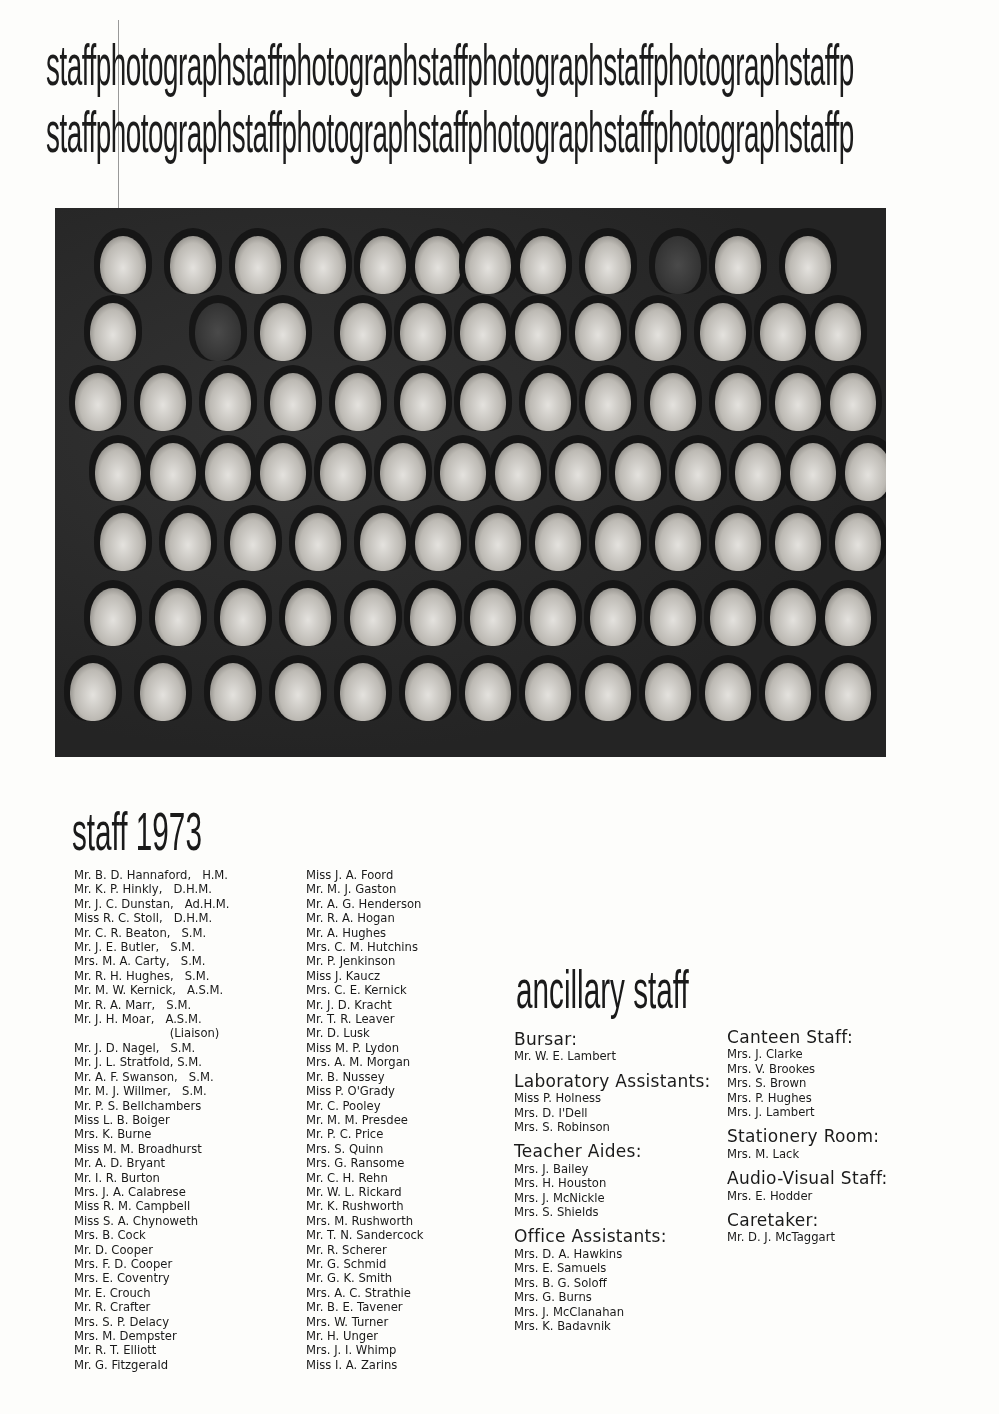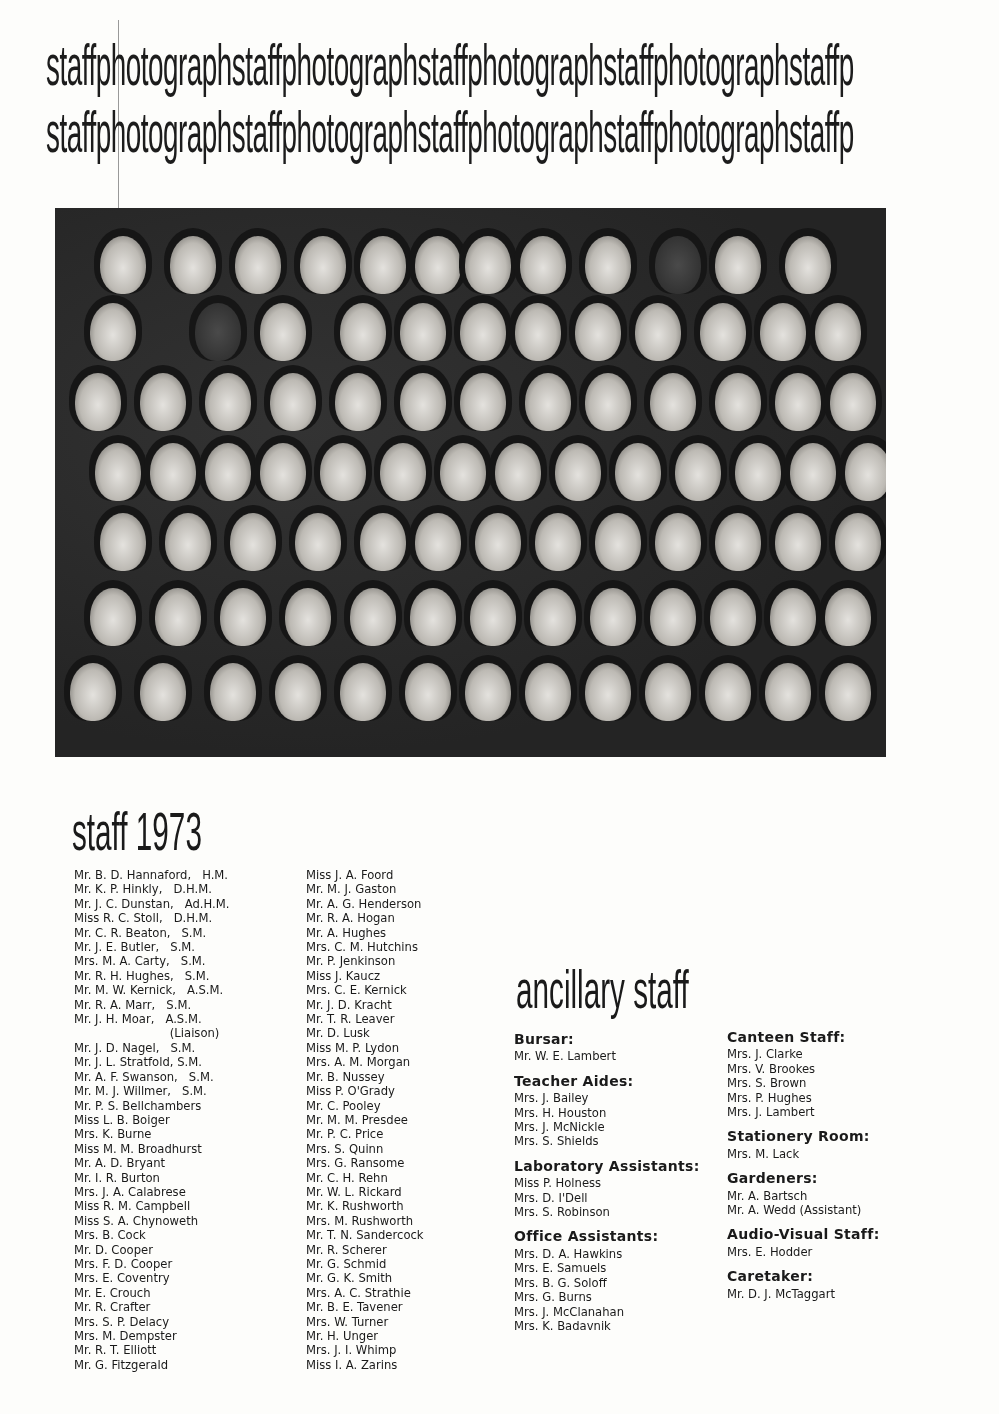--- a/index.html
+++ b/index.html
@@ -32,21 +32,21 @@
     color:#1a1a1a; transform-origin:left top; white-space:nowrap;
   }
   #staff-title { left:72px; top:800px; font-size:54px; transform:scaleX(0.55); }
   #anc-title { left:516px; top:958px; font-size:54px; transform:scaleX(0.55); }
   .col { position:absolute; font-size:11.6px; line-height:14.4px; white-space:pre; }
   #col1 { left:74px; top:868px; }
   #col2 { left:306px; top:868px; }
   .anc-col { position:absolute; font-size:11.6px; line-height:14.4px; }
   #anc-left { left:514px; top:1032px; }
   #anc-right { left:727px; top:1030px; }
-  .grp-h { font-weight:bold; font-size:14px; letter-spacing:0.3px; margin-bottom:3px; }
+  .grp-h { font-weight:normal; font-size:17px; letter-spacing:0.3px; margin-bottom:3px; }
   .grp { margin-bottom:10px; }
   .row { white-space:pre; }
 </style>
 </head>
 <body>
 
 <div class="fold-line"></div>
 <div class="banner-line" id="banner1">staffphotographstaffphotographstaffphotographstaffphotographstaffp</div>
 <div class="banner-line" id="banner2">staffphotographstaffphotographstaffphotographstaffphotographstaffp</div>
 
@@ -237,31 +237,31 @@
 <div class="col" id="col1"><div class="row">Mr. B. D. Hannaford,   H.M.</div><div class="row">Mr. K. P. Hinkly,   D.H.M.</div><div class="row">Mr. J. C. Dunstan,   Ad.H.M.</div><div class="row">Miss R. C. Stoll,   D.H.M.</div><div class="row">Mr. C. R. Beaton,   S.M.</div><div class="row">Mr. J. E. Butler,   S.M.</div><div class="row">Mrs. M. A. Carty,   S.M.</div><div class="row">Mr. R. H. Hughes,   S.M.</div><div class="row">Mr. M. W. Kernick,   A.S.M.</div><div class="row">Mr. R. A. Marr,   S.M.</div><div class="row">Mr. J. H. Moar,   A.S.M.</div><div class="row">                          (Liaison)</div><div class="row">Mr. J. D. Nagel,   S.M.</div><div class="row">Mr. J. L. Stratfold, S.M.</div><div class="row">Mr. A. F. Swanson,   S.M.</div><div class="row">Mr. M. J. Willmer,   S.M.</div><div class="row">Mr. P. S. Bellchambers</div><div class="row">Miss L. B. Boiger</div><div class="row">Mrs. K. Burne</div><div class="row">Miss M. M. Broadhurst</div><div class="row">Mr. A. D. Bryant</div><div class="row">Mr. I. R. Burton</div><div class="row">Mrs. J. A. Calabrese</div><div class="row">Miss R. M. Campbell</div><div class="row">Miss S. A. Chynoweth</div><div class="row">Mrs. B. Cock</div><div class="row">Mr. D. Cooper</div><div class="row">Mrs. F. D. Cooper</div><div class="row">Mrs. E. Coventry</div><div class="row">Mr. E. Crouch</div><div class="row">Mr. R. Crafter</div><div class="row">Mrs. S. P. Delacy</div><div class="row">Mrs. M. Dempster</div><div class="row">Mr. R. T. Elliott</div><div class="row">Mr. G. Fitzgerald</div></div>
 <div class="col" id="col2"><div class="row">Miss J. A. Foord</div><div class="row">Mr. M. J. Gaston</div><div class="row">Mr. A. G. Henderson</div><div class="row">Mr. R. A. Hogan</div><div class="row">Mr. A. Hughes</div><div class="row">Mrs. C. M. Hutchins</div><div class="row">Mr. P. Jenkinson</div><div class="row">Miss J. Kaucz</div><div class="row">Mrs. C. E. Kernick</div><div class="row">Mr. J. D. Kracht</div><div class="row">Mr. T. R. Leaver</div><div class="row">Mr. D. Lusk</div><div class="row">Miss M. P. Lydon</div><div class="row">Mrs. A. M. Morgan</div><div class="row">Mr. B. Nussey</div><div class="row">Miss P. O'Grady</div><div class="row">Mr. C. Pooley</div><div class="row">Mr. M. M. Presdee</div><div class="row">Mr. P. C. Price</div><div class="row">Mrs. S. Quinn</div><div class="row">Mrs. G. Ransome</div><div class="row">Mr. C. H. Rehn</div><div class="row">Mr. W. L. Rickard</div><div class="row">Mr. K. Rushworth</div><div class="row">Mrs. M. Rushworth</div><div class="row">Mr. T. N. Sandercock</div><div class="row">Mr. R. Scherer</div><div class="row">Mr. G. Schmid</div><div class="row">Mr. G. K. Smith</div><div class="row">Mrs. A. C. Strathie</div><div class="row">Mr. B. E. Tavener</div><div class="row">Mrs. W. Turner</div><div class="row">Mr. H. Unger</div><div class="row">Mrs. J. I. Whimp</div><div class="row">Miss I. A. Zarins</div></div>
 
 <div class="title" id="anc-title">ancillary staff</div>
 <div class="anc-col" id="anc-left">
     <div class="grp">
       <div class="grp-h">Bursar:</div>
       <div class="row">Mr. W. E. Lambert</div>
     </div>
     <div class="grp">
+      <div class="grp-h">Laboratory Assistants:</div>
+      <div class="row">Miss P. Holness</div>
+      <div class="row">Mrs. D. I'Dell</div>
+      <div class="row">Mrs. S. Robinson</div>
+    </div>
+    <div class="grp">
       <div class="grp-h">Teacher Aides:</div>
       <div class="row">Mrs. J. Bailey</div>
       <div class="row">Mrs. H. Houston</div>
       <div class="row">Mrs. J. McNickle</div>
       <div class="row">Mrs. S. Shields</div>
-    </div>
-    <div class="grp">
-      <div class="grp-h">Laboratory Assistants:</div>
-      <div class="row">Miss P. Holness</div>
-      <div class="row">Mrs. D. I'Dell</div>
-      <div class="row">Mrs. S. Robinson</div>
     </div>
     <div class="grp">
       <div class="grp-h">Office Assistants:</div>
       <div class="row">Mrs. D. A. Hawkins</div>
       <div class="row">Mrs. E. Samuels</div>
       <div class="row">Mrs. B. G. Soloff</div>
       <div class="row">Mrs. G. Burns</div>
       <div class="row">Mrs. J. McClanahan</div>
       <div class="row">Mrs. K. Badavnik</div>
     </div>
@@ -273,25 +273,20 @@
       <div class="row">Mrs. V. Brookes</div>
       <div class="row">Mrs. S. Brown</div>
       <div class="row">Mrs. P. Hughes</div>
       <div class="row">Mrs. J. Lambert</div>
     </div>
     <div class="grp">
       <div class="grp-h">Stationery Room:</div>
       <div class="row">Mrs. M. Lack</div>
     </div>
     <div class="grp">
-      <div class="grp-h">Gardeners:</div>
-      <div class="row">Mr. A. Bartsch</div>
-      <div class="row">Mr. A. Wedd (Assistant)</div>
-    </div>
-    <div class="grp">
       <div class="grp-h">Audio-Visual Staff:</div>
       <div class="row">Mrs. E. Hodder</div>
     </div>
     <div class="grp">
       <div class="grp-h">Caretaker:</div>
       <div class="row">Mr. D. J. McTaggart</div>
     </div>
   </div>
 
 </body></html>

